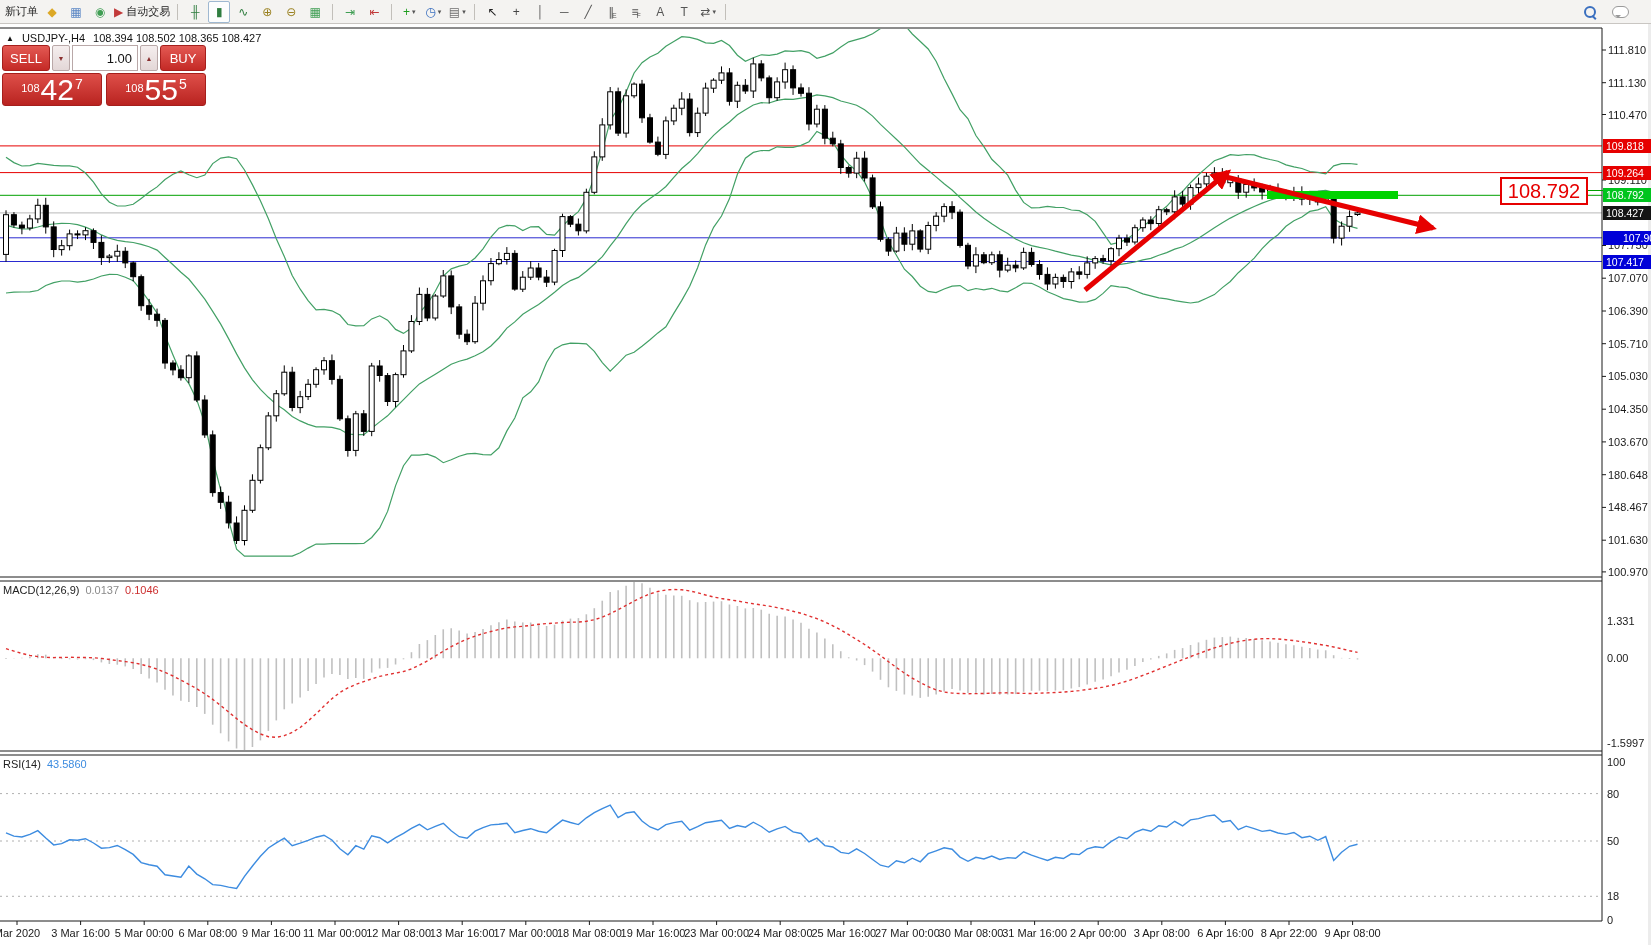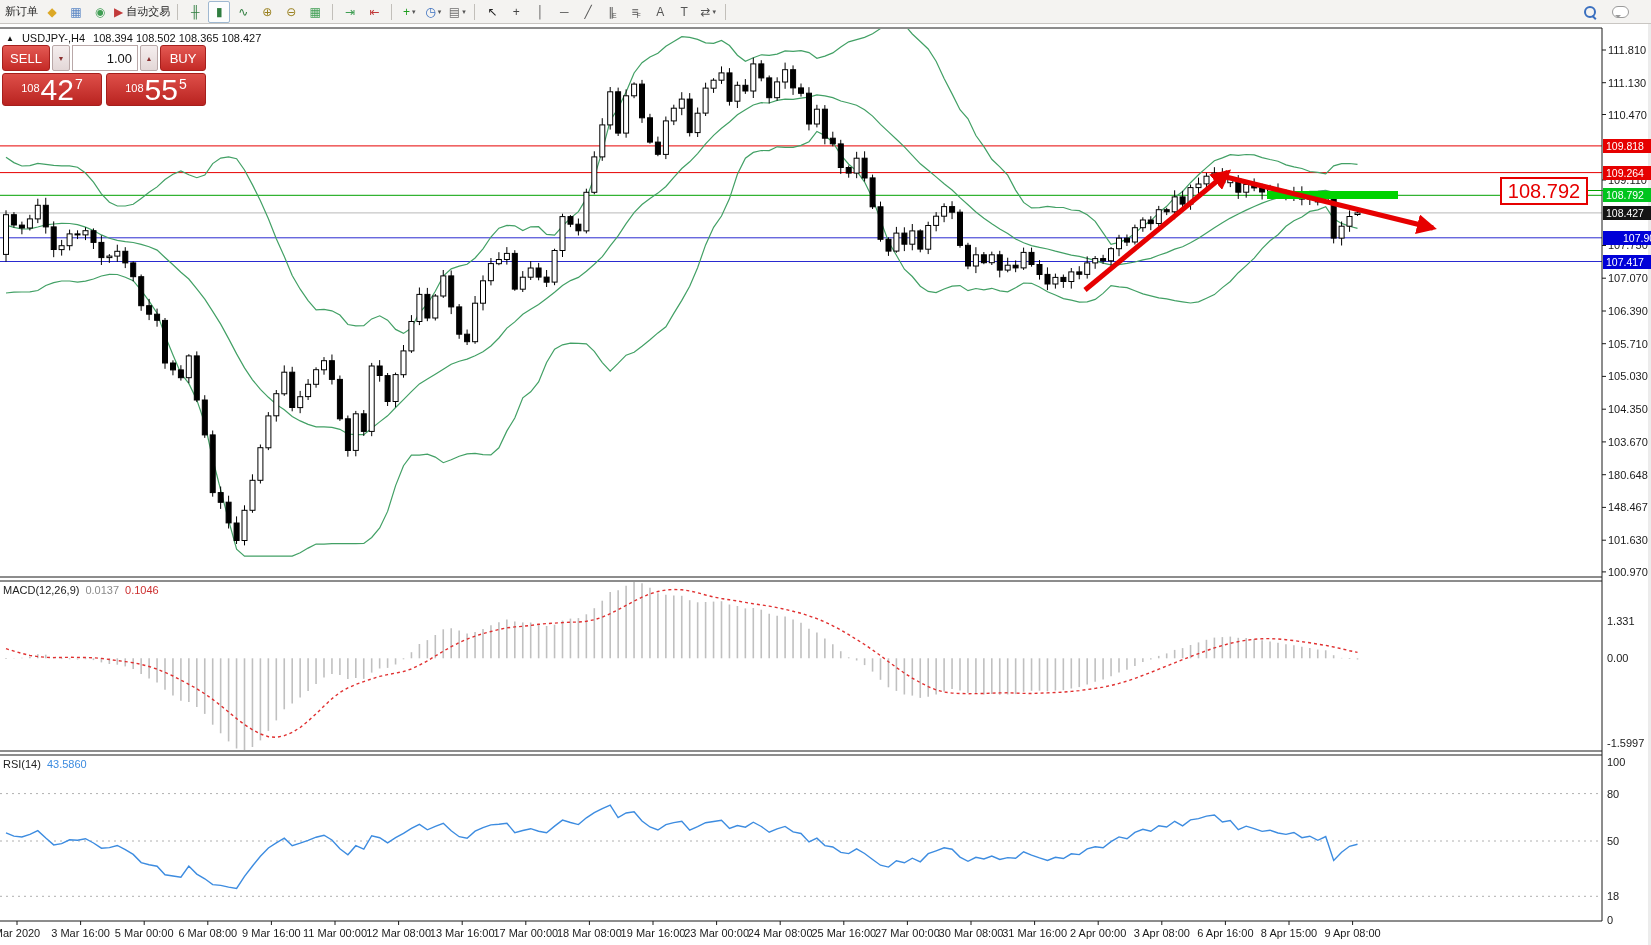--- a/index.html
+++ b/index.html
@@ -868,17 +868,17 @@
         <span class="time-label" style="left: 653px;">19 Mar 16:00</span>
         <span class="time-label" style="left: 716.6px;">23 Mar 00:00</span>
         <span class="time-label" style="left: 780.2px;">24 Mar 08:00</span>
         <span class="time-label" style="left: 843.8px;">25 Mar 16:00</span>
         <span class="time-label" style="left: 907.4px;">27 Mar 00:00</span>
         <span class="time-label" style="left: 971px;">30 Mar 08:00</span>
         <span class="time-label" style="left: 1034.6px;">31 Mar 16:00</span>
         <span class="time-label" style="left: 1098.2px;">2 Apr 00:00</span>
         <span class="time-label" style="left: 1161.8px;">3 Apr 08:00</span>
         <span class="time-label" style="left: 1225.4px;">6 Apr 16:00</span>
-        <span class="time-label" style="left: 1289px;">8 Apr 15:00</span>
+        <span class="time-label" style="left: 1289px;">8 Apr 22:00</span>
         <span class="time-label" style="left: 1352.6px;">9 Apr 08:00</span>
       </div>
   </div>
 </div>
 
 </body></html>

